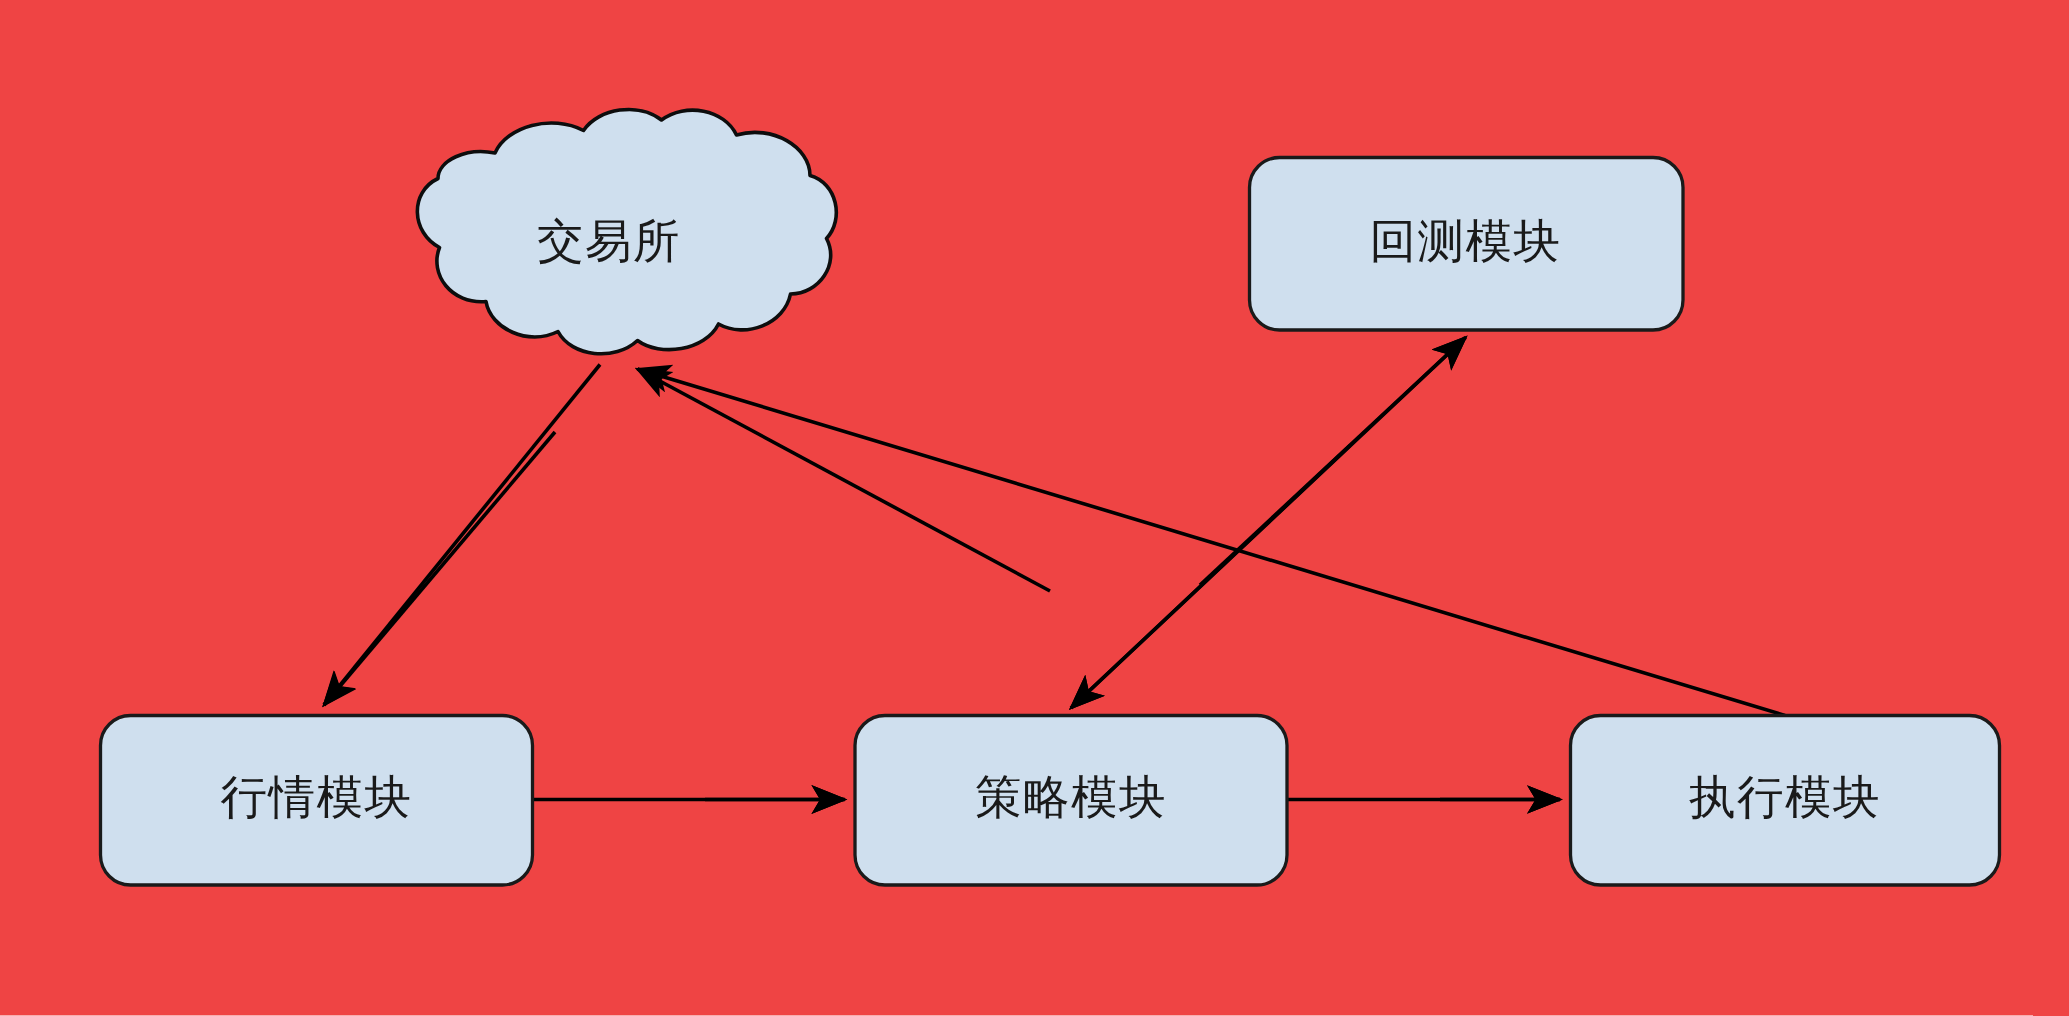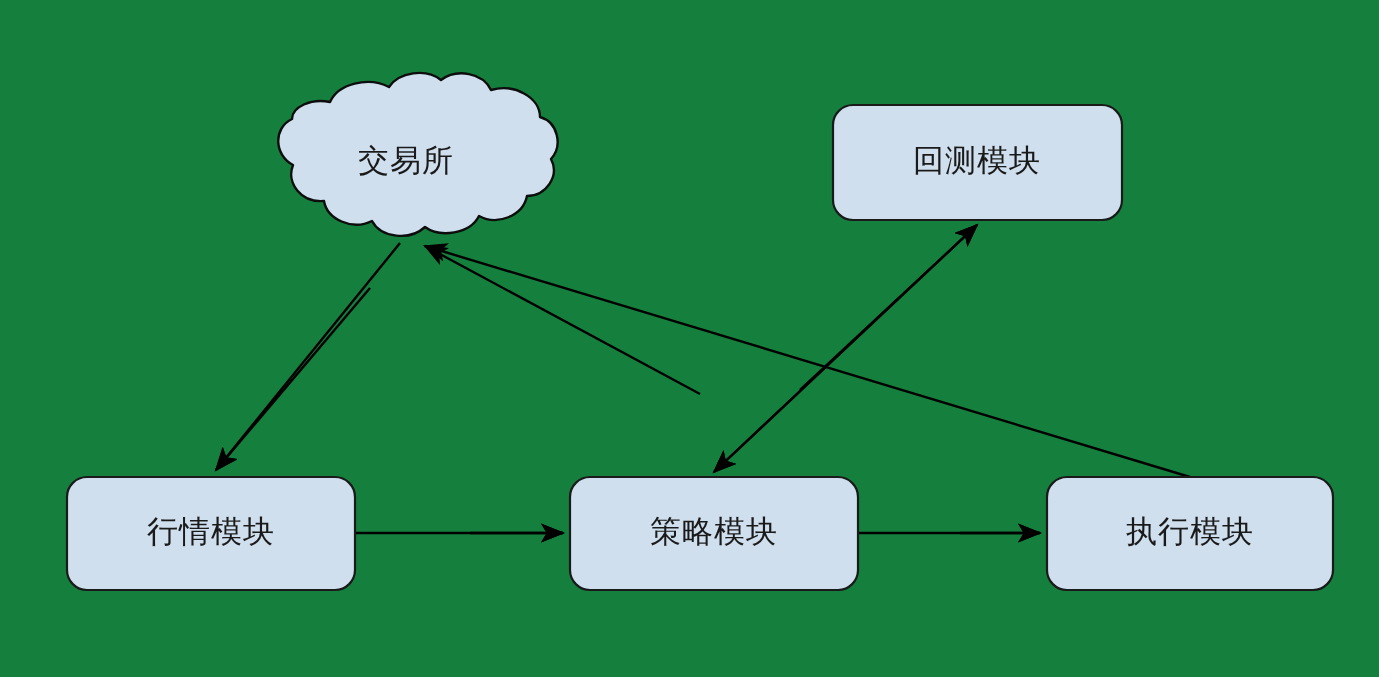--- a/index.html
+++ b/index.html
@@ -8,21 +8,21 @@
     padding: 0;
     background: #ffffff;
   }
   body {
     font-family: "Liberation Serif", "DejaVu Serif", serif;
   }
   #canvas {
     position: relative;
     width: 1379px;
     height: 677px;
-    background: #15803d;
+    background: #ef4444;
     overflow: hidden;
   }
   #diagram-svg {
     position: absolute;
     top: 0;
     left: 0;
     width: 1379px;
     height: 677px;
   }
   .node-shape {

